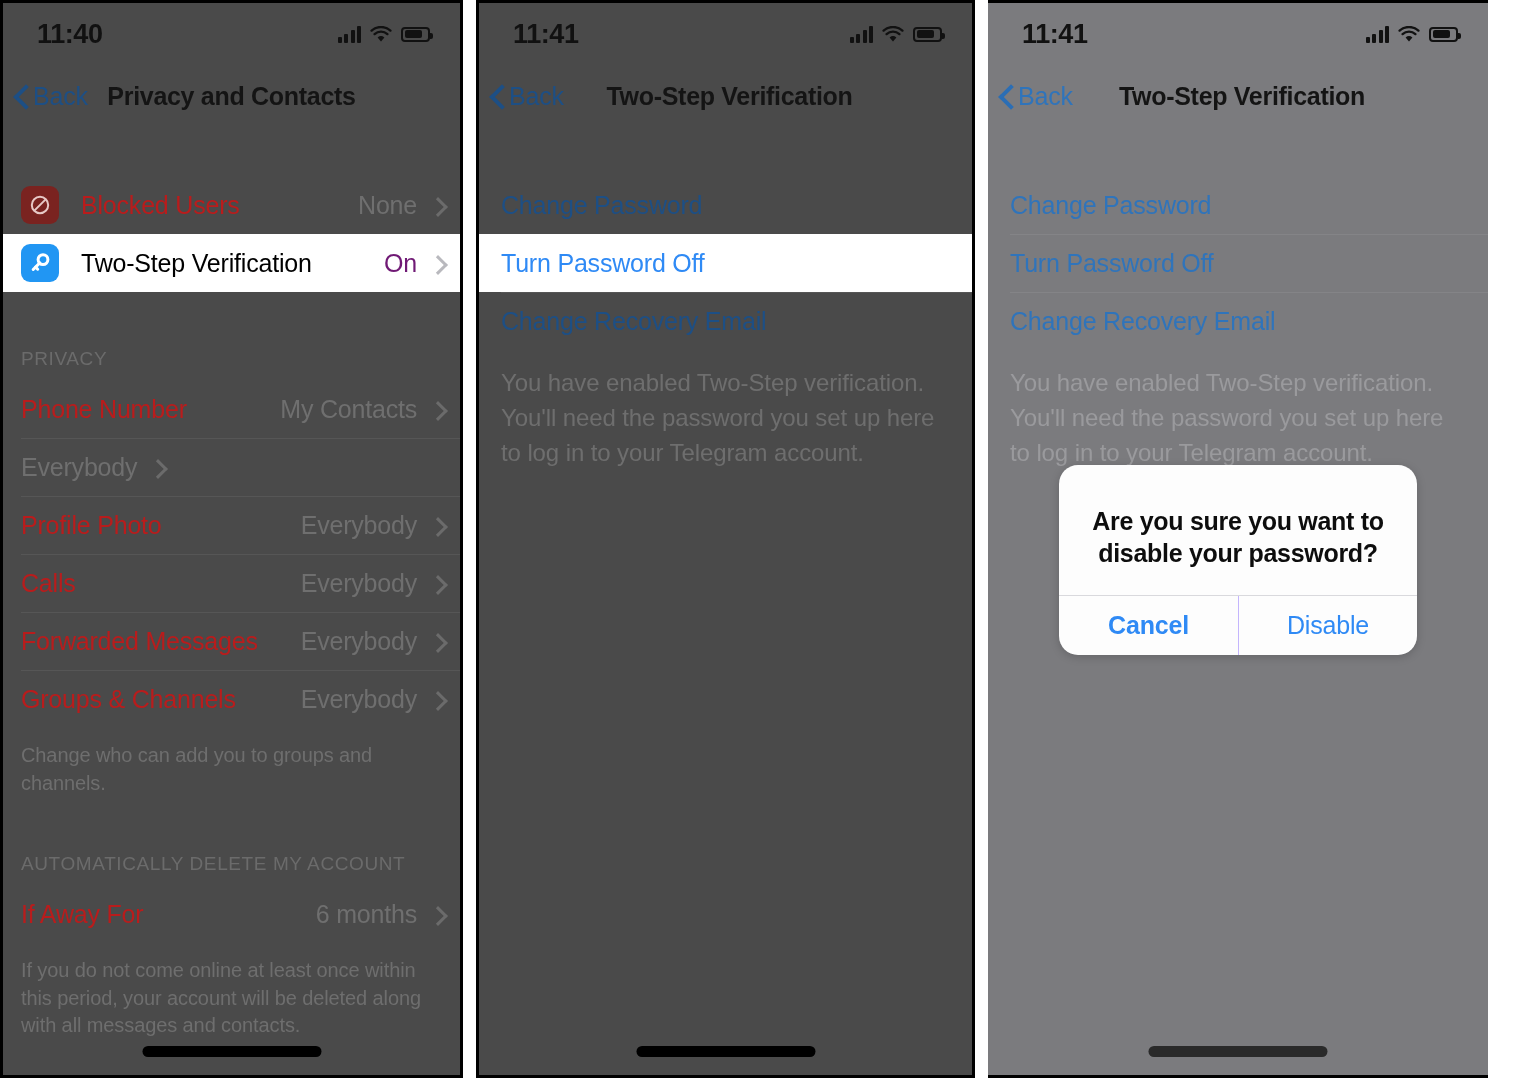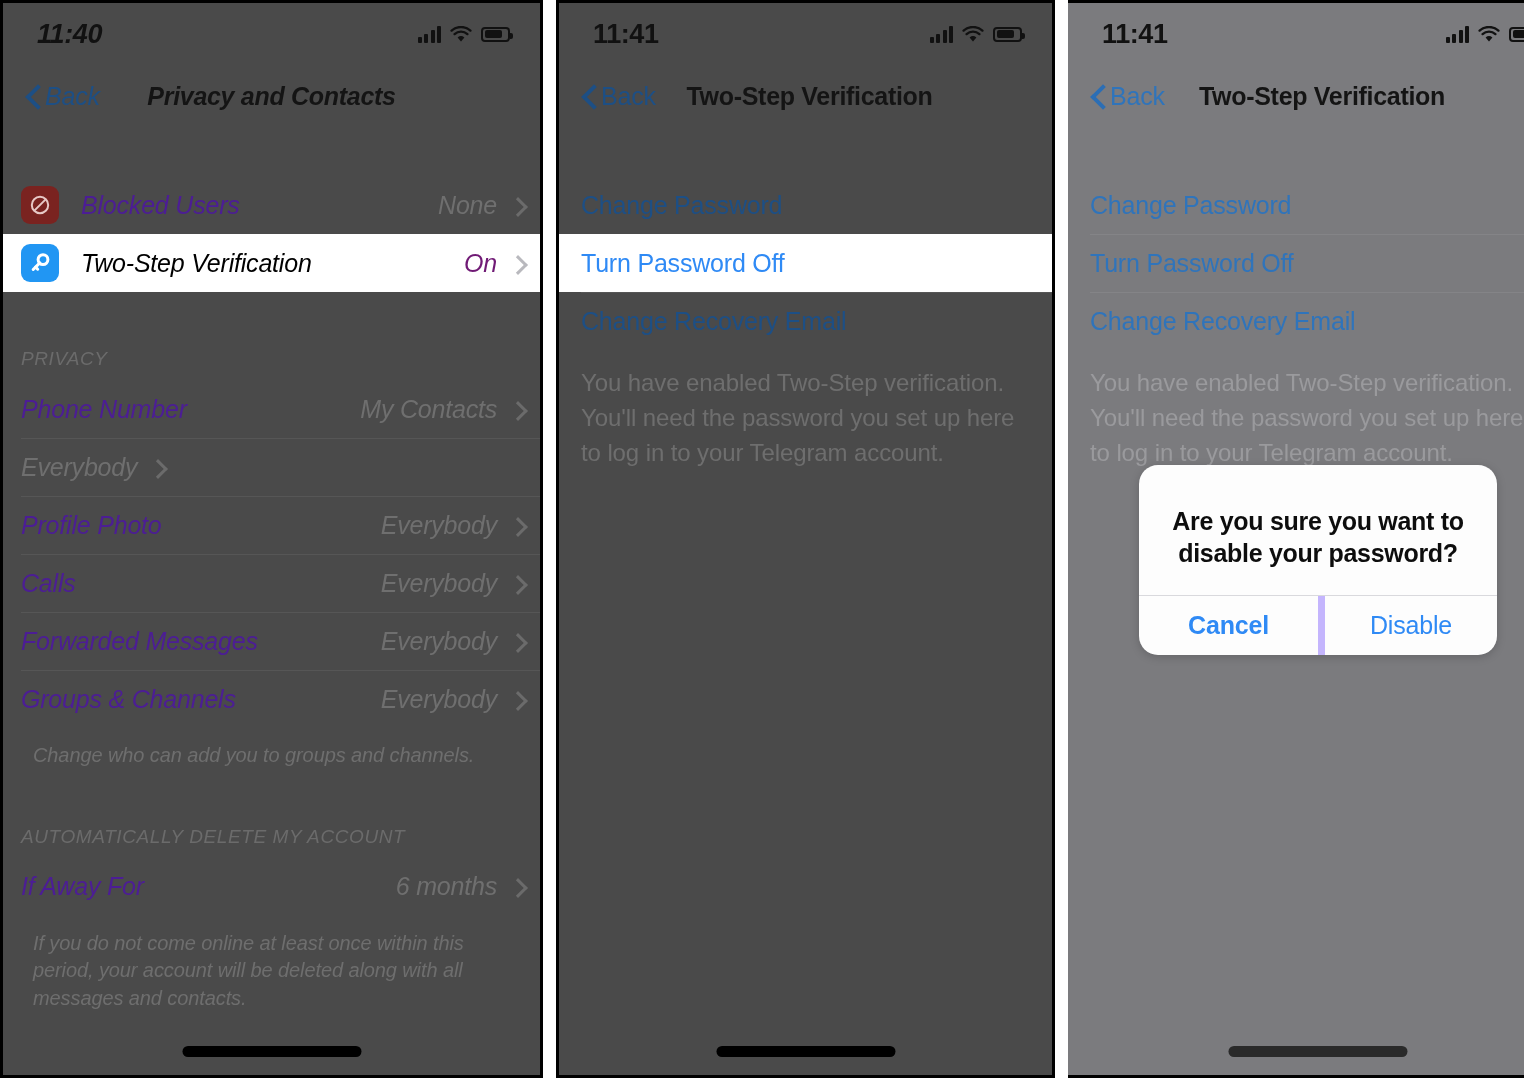--- a/index.html
+++ b/index.html
@@ -21,21 +21,21 @@
     position: relative;
     height: 1078px;
     overflow: hidden;
     flex: 0 0 auto;
   }
   .panel-inner {
     position: absolute;
     inset: 0;
     overflow: hidden;
   }
-  .p1 { width: 543px; font-style: italic; }
+  .p1 { width: 463px; }
   .gap { flex: 0 0 13px; height: 1078px; background: #ffffff; }
   .p2 { width: 499px; }
   .gap2 { flex: 0 0 13px; height: 1078px; background: #ffffff; }
   .p3 { width: 500px; }
 
   .screen {
     position: absolute;
     inset: 0;
     border-left: 3px solid #000;
     border-right: 3px solid #000;
@@ -87,21 +87,21 @@
     position:absolute; left:1.5px; top:1.5px; bottom:1.5px;
     width: 17px; background:#111; border-radius:2px; display:block;
   }
 
   
   .navbar {
     position: relative;
     height: 63px;
     display: flex;
     align-items: center;
-    padding-left: 24px;
+    padding-left: 12px;
   }
   .back-btn {
     display: flex; align-items: center; gap: 5px;
     cursor: pointer;
   }
   .chev-left {
     width: 13px; height: 23px;
     position: relative;
   }
   .chev-left::before {
@@ -156,21 +156,21 @@
     flex: 0 0 auto;
     display:flex; align-items:center; justify-content:center;
   }
   .icon-blocked { background: #7a2320; }
   .icon-faceid  { background: #1f5a2b; }
   .icon-key     { background: #2196f3; }
   .row.hl .icon-key     { background:#2196f3; }
 
   .row-label {
     font-size: 25px;
-    color: #4c1d95;
+    color: #b91c1c;
     letter-spacing: -0.2px;
     flex: 1 1 auto;
     white-space: nowrap;
   }
   .row-value {
     font-size: 25px;
     color: #6f6f6f;
     letter-spacing: -0.2px;
     margin-right: 14px;
     white-space: nowrap;
@@ -204,21 +204,21 @@
     color: #6b6b6b;
     letter-spacing: 0.6px;
     padding: 0 0 10px 18px;
   }
   .sect-top { padding-top: 56px; }
 
   .footnote {
     font-size: 20px;
     color: #6e6e6e;
     line-height: 1.38;
-    padding: 14px 26px 0 30px;
+    padding: 14px 26px 0 18px;
     letter-spacing: -0.1px;
   }
 
   
   .link-row {
     position: relative;
     display: flex;
     align-items: center;
     height: 58px;
     padding-left: 22px;
@@ -296,21 +296,21 @@
     flex: 1 1 50%;
     display: flex;
     align-items: center;
     justify-content: center;
     font-size: 25px;
     color: #2f8af5;
     letter-spacing: -0.2px;
     cursor: pointer;
   }
   .alert-btn.primary { font-weight: bold; }
-  .alert-btn + .alert-btn { border-left: 7px solid #c4b5fd; }
+  .alert-btn + .alert-btn { border-left: 1px solid #c4b5fd; }
 </style>
 </head>
 <body>
 
 <div class="stage">
 
   <div class="panel p1">
     <div class="screen">
       <div class="bg-dim"></div>
       <div class="panel-inner">

